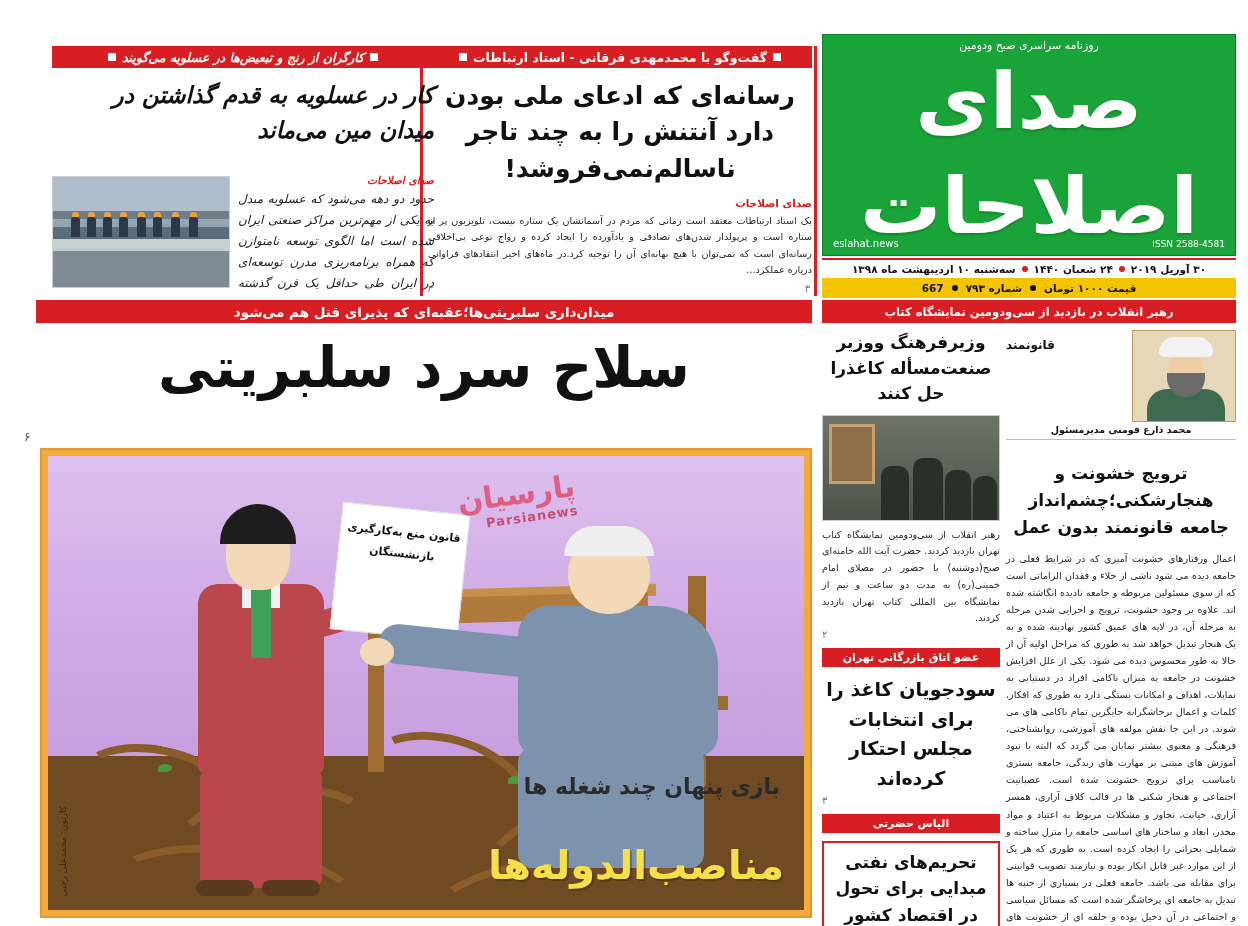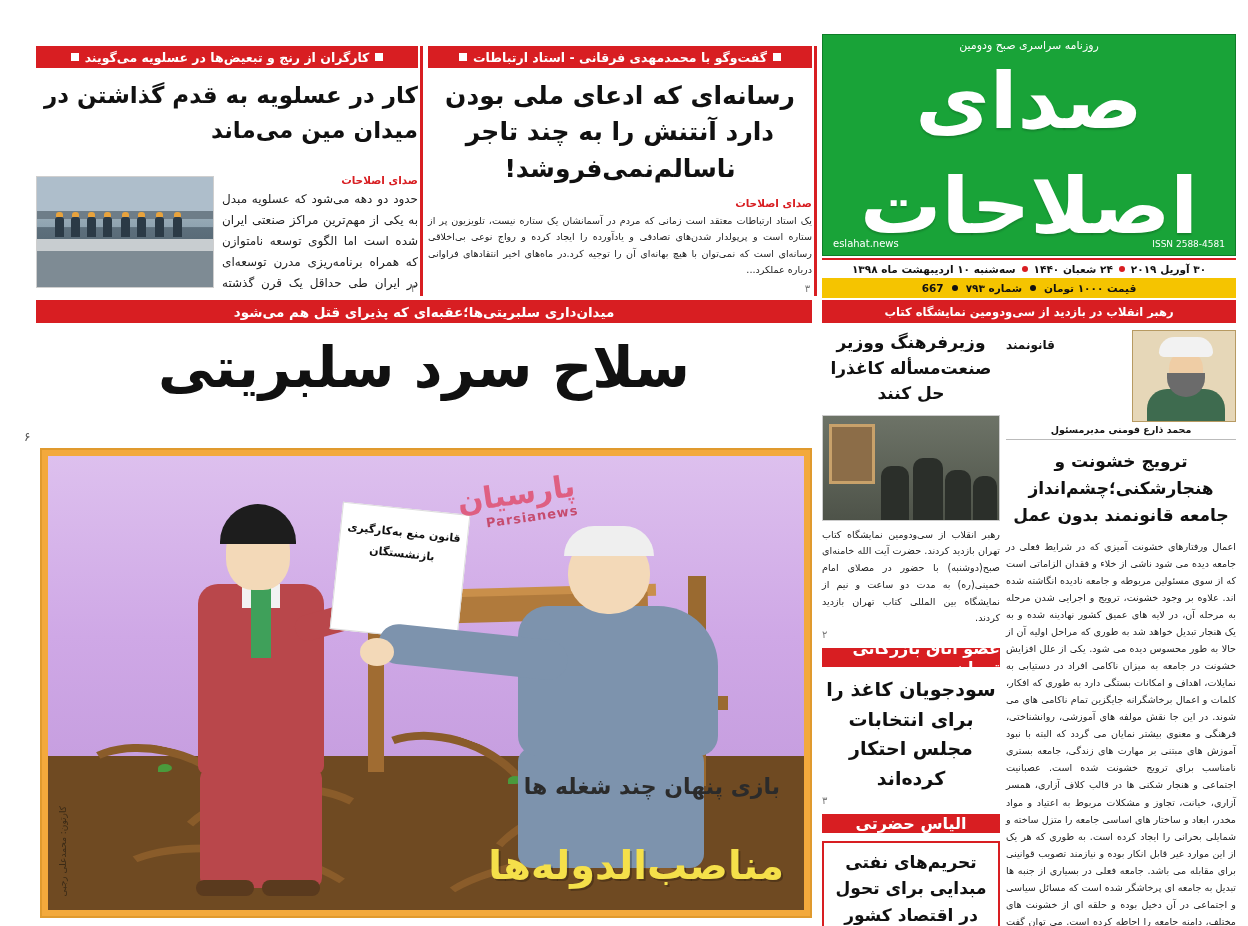--- a/index.html
+++ b/index.html
@@ -74,21 +74,21 @@
   }
   .center-top .body{
     margin-top:4px;text-align:justify;color:#222;font-size:9.6px;line-height:1.72;
     direction:rtl;
   }
   .center-top .pagenum{
     position:absolute;bottom:2px;right:2px;color:#777;font-size:10px;
   }
 
   
-  .left-top{position:absolute;left:36px;top:46px;width:382px;height:250px;}
+  .left-top{position:absolute;left:52px;top:46px;width:382px;height:250px;font-style:italic;}
   .left-top .kicker{width:382px;}
   .left-top .headline{
     margin-top:10px;text-align:right;color:#111;
     font-size:23px;font-weight:bold;line-height:1.5;padding-left:4px;
   }
   .lt-figure{
     position:absolute;left:0;top:130px;width:176px;height:110px;
     background:linear-gradient(180deg,#b9c6cf 0%,#8fa3b0 45%,#5d6f7c 46%,#4a5b66 100%);
     border:1px solid #cfcfcf;overflow:hidden;
   }
@@ -211,21 +211,21 @@
   .mid-photo .bg{position:absolute;inset:0;background:linear-gradient(180deg,#6d7367 0%,#4e5349 100%);}
   .mid-photo .pr{position:absolute;bottom:0;background:#2b2f2a;border-radius:10px 10px 0 0;}
   .mid-photo .frame{position:absolute;left:6px;top:8px;width:40px;height:54px;background:#8c6d48;border:3px solid #c8a16a;}
   .mid-body{
     margin-top:6px;direction:rtl;text-align:justify;font-size:9.6px;line-height:1.75;color:#222;
   }
   .mid-pagenum{text-align:left;color:#777;font-size:10px;margin-top:2px;}
 
   .sect-label{
     background:#d81e22;color:#fff;height:19px;
-    display:flex;align-items:center;justify-content:center;font-size:16px;font-weight:bold;
+    display:flex;align-items:center;justify-content:center;font-size:11px;font-weight:bold;
     margin-top:8px;
   }
   .mid-head2{
     margin-top:8px;text-align:center;color:#111;font-size:19px;font-weight:bold;line-height:1.55;direction:rtl;
   }
   .mid-box{
     margin-top:8px;border:2px solid #d81e22;padding:6px 7px;box-sizing:border-box;
   }
   .mid-head3{
     text-align:center;color:#111;font-size:17px;font-weight:bold;line-height:1.55;direction:rtl;
@@ -241,21 +241,21 @@
   .edit-photo .beard{position:absolute;left:34px;top:42px;width:38px;height:24px;background:#6b6b6b;border-radius:0 0 20px 20px;}
   .edit-photo .robe{position:absolute;left:14px;top:58px;width:78px;height:36px;background:#3e6b4f;border-radius:20px 20px 0 0;}
   .edit-tag{
     position:absolute;left:0;top:8px;width:112px;text-align:left;color:#111;font-size:12px;font-weight:bold;
   }
   .edit-author{
     margin-top:2px;text-align:center;color:#111;font-size:9.5px;font-weight:bold;
     border-bottom:1px solid #bbb;padding-bottom:4px;
   }
   .edit-title{
-    margin-top:8px;text-align:center;color:#111;font-size:17px;font-weight:bold;line-height:1.6;direction:rtl;
+    margin-top:20px;text-align:center;color:#111;font-size:17px;font-weight:bold;line-height:1.6;direction:rtl;
   }
   .edit-body{
     margin-top:8px;direction:rtl;text-align:justify;color:#222;font-size:9.6px;line-height:1.78;
   }
 </style>
 </head>
 <body>
 
 <div class="page">
 

